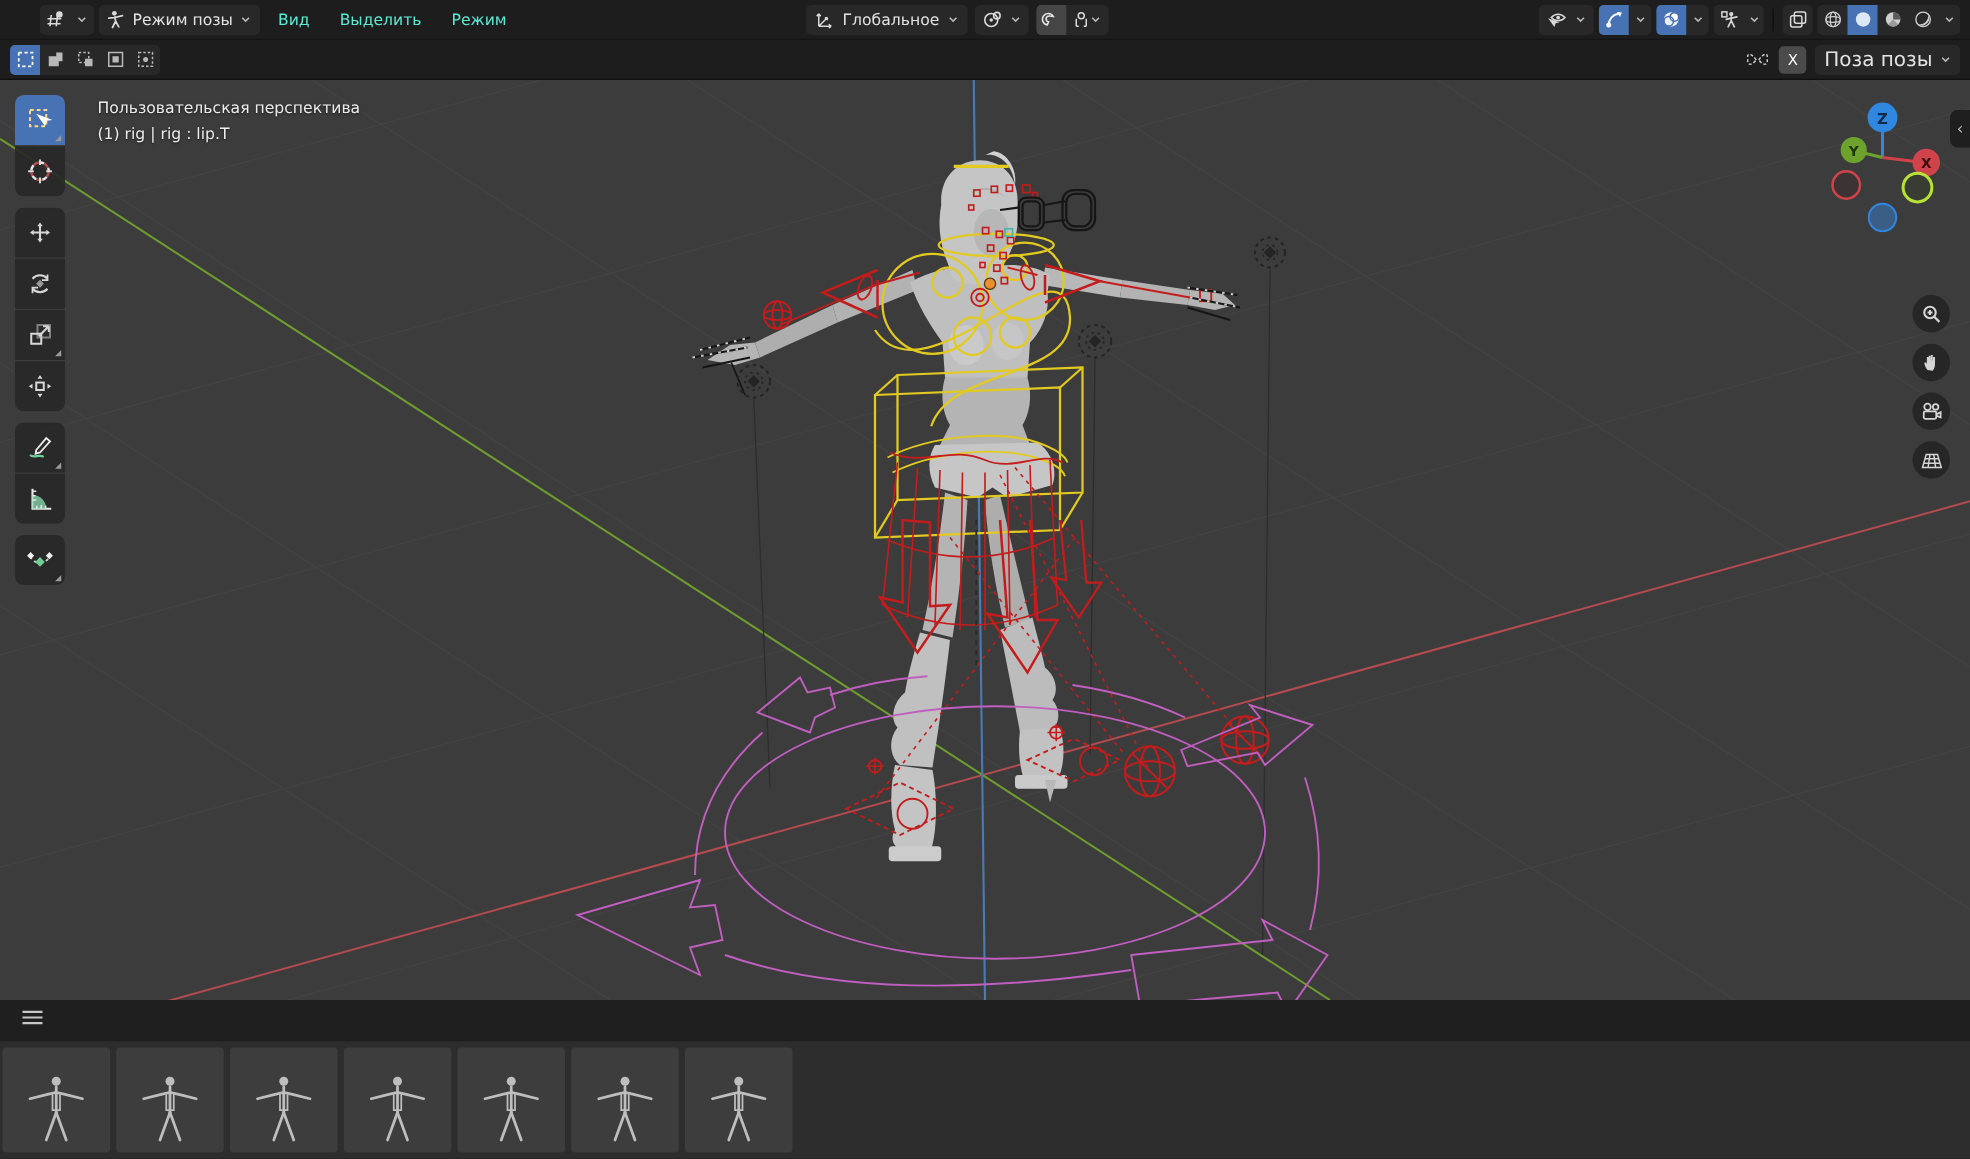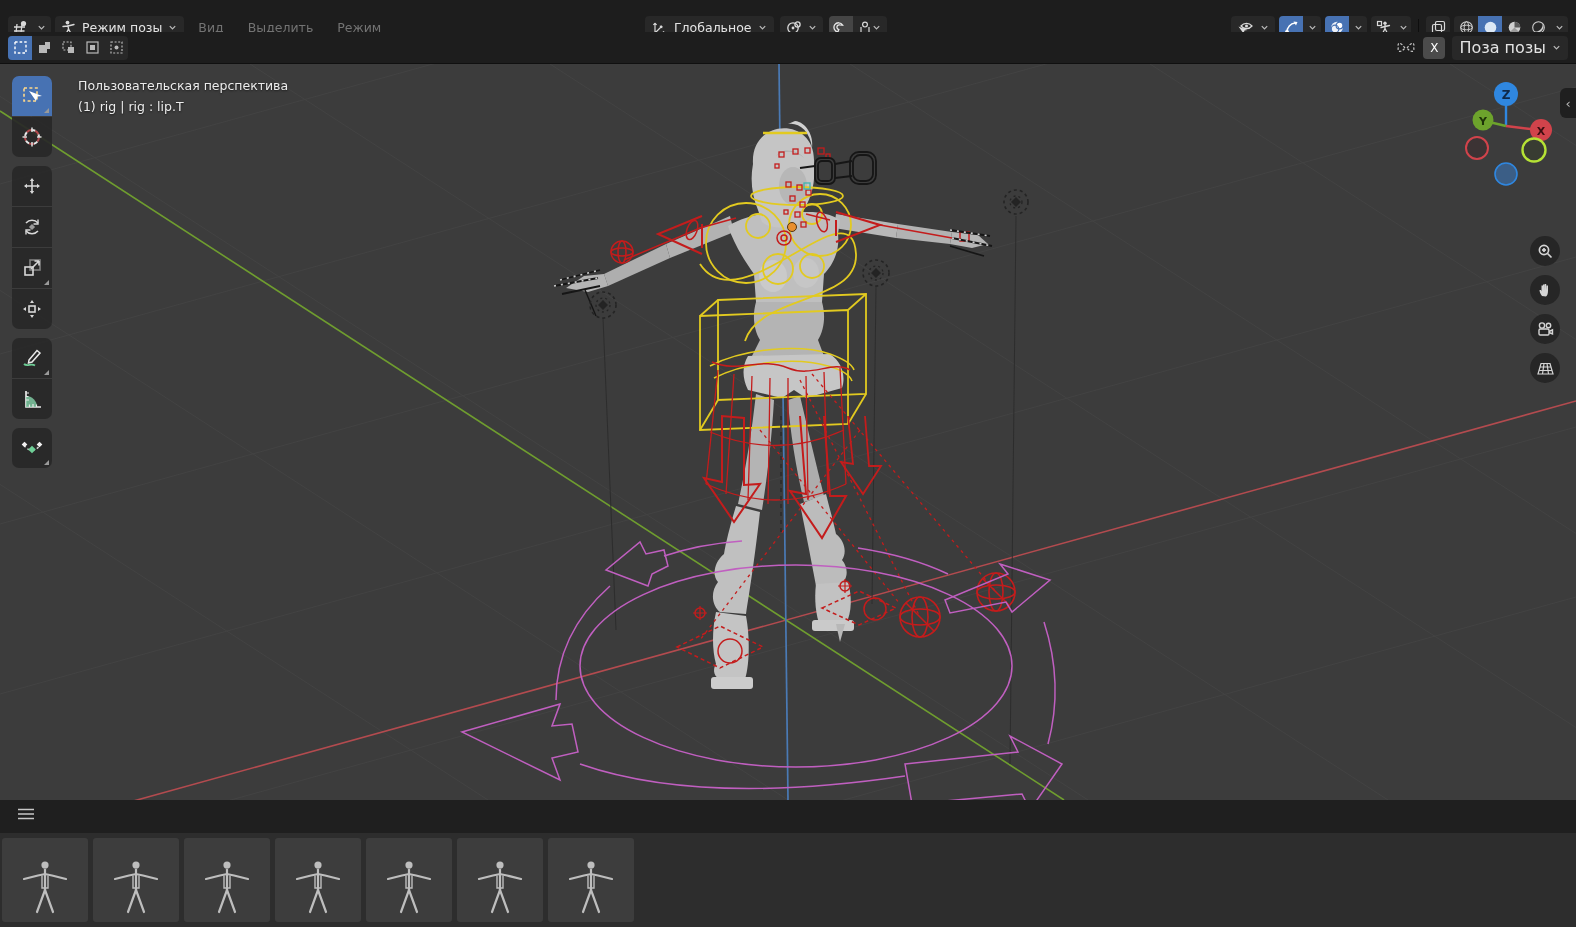--- a/index.html
+++ b/index.html
@@ -7,39 +7,39 @@
     --icon:#d9d9d9; --text:#dedede; --vp-bg:#3c3c3c; --grid:#464646;
     --tool-bg:#2b2b2b; --asset-bg:#2d2d2d; --tile:#3d3d3d;
     --bone-red:#c41c1c; --ctl-yellow:#e2ca20; --root-magenta:#c05fc0;
   }
   *{margin:0;padding:0;box-sizing:border-box;}
   html,body{width:1576px;height:927px;overflow:hidden;background:#1d1d1d;
     font-family:"DejaVu Sans","Liberation Sans",sans-serif;color:var(--text);}
   #app{position:relative;width:1576px;height:927px;}
 
   
-  .topbar{position:absolute;left:0;top:12px;width:100%;height:32px;background:var(--bar-bg);
-    display:flex;align-items:center;border-bottom:1px solid #141414;font-size:12.5px;}
+  .topbar{position:absolute;left:0;top:0;width:100%;height:32px;background:var(--bar-bg);
+    display:flex;align-items:center;border-bottom:1px solid #141414;font-size:12.5px;padding-left:24px;}
   .toolbar2{position:absolute;left:0;top:32px;width:100%;height:32px;background:#1d1d1d;
     display:flex;align-items:center;border-bottom:1px solid #101010;}
   .tb-left{display:flex;align-items:center;gap:4px;padding-left:8px;}
   .tb-center{position:absolute;left:645px;display:flex;align-items:center;gap:6px;}
   .tb-right{position:absolute;right:8px;display:flex;align-items:center;gap:4px;}
   .pill{display:flex;align-items:center;gap:6px;background:var(--pill);border-radius:4px;
     height:24px;padding:0 7px;cursor:pointer;}
   .pill .lbl{white-space:nowrap;color:#e3e3e3;}
   .iconbtn{display:flex;align-items:center;justify-content:center;height:24px;min-width:24px;
     border-radius:4px;background:var(--pill);cursor:pointer;color:var(--icon);}
   .iconbtn.flat{background:transparent;}
   .iconbtn.on{background:var(--accent);color:#fff;}
   .iconbtn.pressed{background:#4b4b4b;color:#fff;}
   .grp{display:flex;align-items:center;background:var(--pill);border-radius:4px;overflow:hidden;}
   .grp .iconbtn{border-radius:0;background:transparent;}
   .grp .iconbtn.on{background:var(--accent);}
-  .menu{padding:0 10px;color:#737373;cursor:pointer;white-space:nowrap;}
+  .menu{padding:0 10px;color:#5eead4;cursor:pointer;white-space:nowrap;}
   .chev{width:9px;height:9px;display:inline-block;color:#b9b9b9;}
   .vsep{width:1px;height:18px;background:#0e0e0e;margin:0 3px;}
 
   
   .viewport{position:absolute;left:0;top:64px;width:1576px;height:736px;background:var(--vp-bg);overflow:hidden;}
   .scene{position:absolute;left:0;top:0;}
   .vp-text{position:absolute;left:78px;top:11px;line-height:21px;font-size:12.5px;color:#ececec;
     text-shadow:0 1px 2px rgba(0,0,0,.55);pointer-events:none;}
   .left-tools{position:absolute;left:12px;top:12px;display:flex;flex-direction:column;gap:9px;}
   .tgroup{display:flex;flex-direction:column;border-radius:7px;overflow:hidden;}

